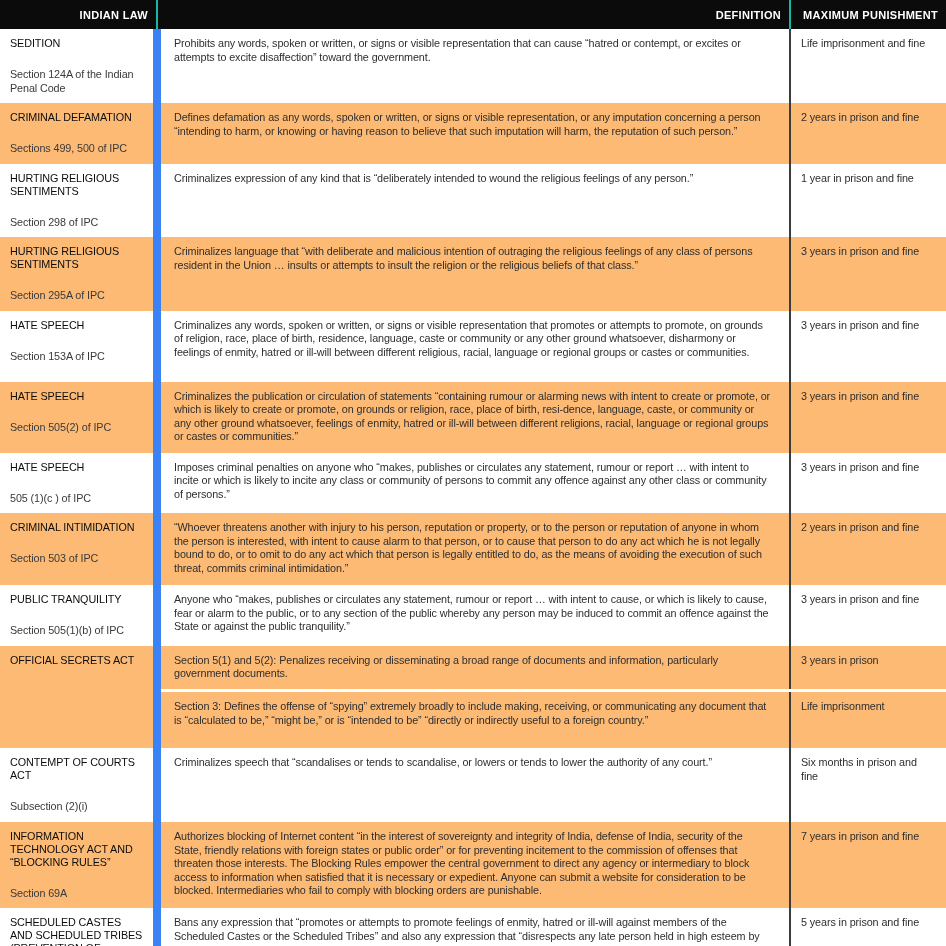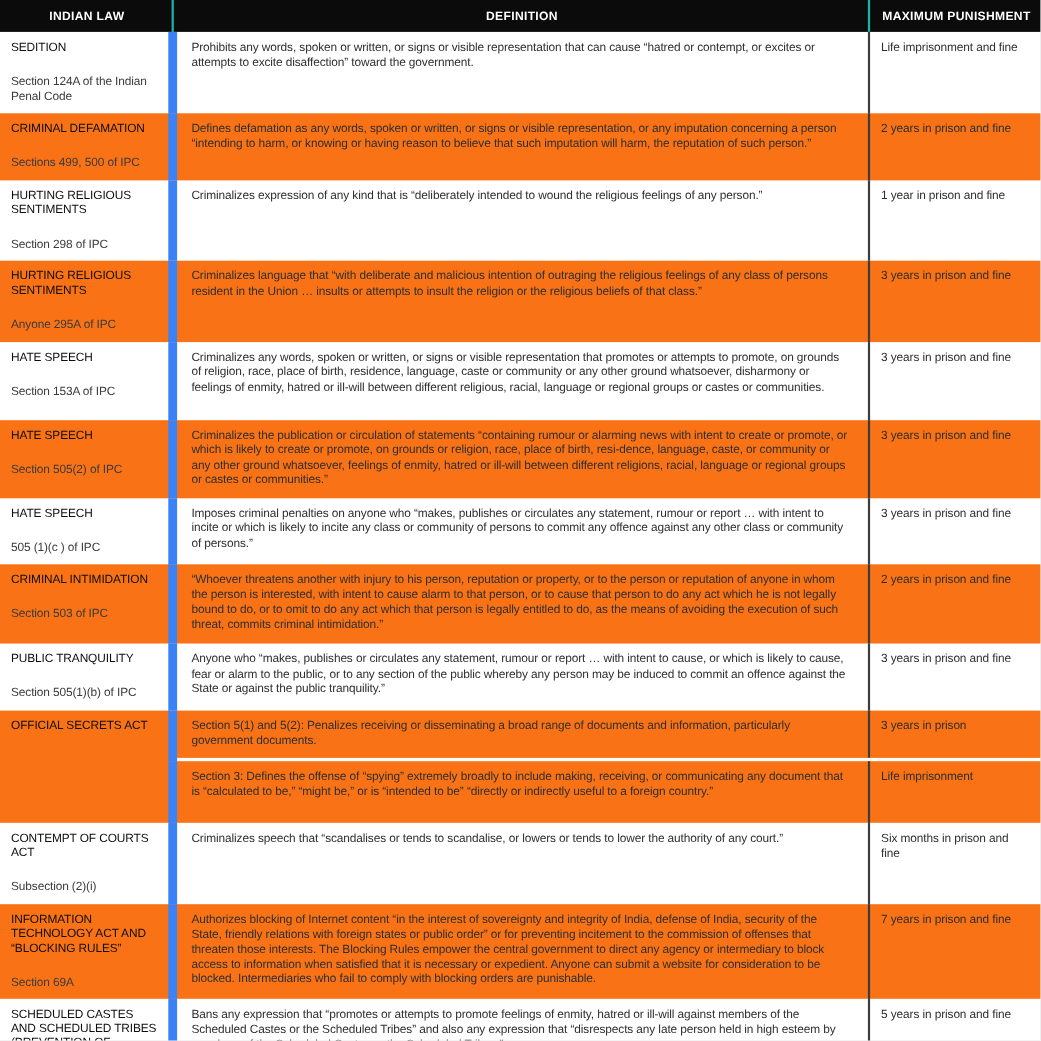--- a/index.html
+++ b/index.html
@@ -14,37 +14,37 @@
     border-collapse:collapse;
     table-layout:fixed;
     width:946px;
     background:#ffffff;
   }
   thead th {
     background:#0b0b0b;
     color:#ffffff;
     font-size:11px;
     font-weight:bold;
-    text-align:center;
+    text-align:right;
     letter-spacing:.3px;
     padding:9px 8px 8px 10px;
     vertical-align:middle;
   }
   thead th.sep { border-left:2px solid #14b8a6; }
   td {
     vertical-align:top;
     font-size:10.8px;
     line-height:1.26;
     letter-spacing:-0.1px;
     color:#2e2e2e;
     padding:8px 10px 8px 10px;
   }
   td.def-cell { border-left:8px solid #3b82f6; padding-left:13px; padding-right:18px; }
   td.pun-cell { border-left:2px solid #3c3c3c; }
-  tr.alt td { background:#f97316; }
+  tr.alt td { background:#fdba74; }
   .law-name {
     font-weight:normal;
     color:#0d0d0d;
     font-size:10.8px;
     line-height:1.2;
     letter-spacing:-0.1px;
   }
   .law-sec { color:#3a3a3a; margin-top:18px; }
   
   tr.osa-a td.def-cell, tr.osa-a td.pun-cell { border-bottom:3px solid #ffffff; }
@@ -87,21 +87,21 @@
         <td>
           <div class="law-name">HURTING RELIGIOUS SENTIMENTS</div>
           <div class="law-sec">Section 298 of IPC</div>
         </td>
         <td class="def-cell">Criminalizes expression of any kind that is “deliberately intended to wound the religious feelings of any person.”</td>
         <td class="pun-cell">1 year in prison and fine</td>
       </tr>
       <tr class="alt" style="height:57px">
         <td>
           <div class="law-name">HURTING RELIGIOUS SENTIMENTS</div>
-          <div class="law-sec">Anyone 295A of IPC</div>
+          <div class="law-sec">Section 295A of IPC</div>
         </td>
         <td class="def-cell">Criminalizes language that “with deliberate and malicious intention of outraging the religious feelings of any class of persons resident in the Union … insults or attempts to insult the religion or the religious beliefs of that class.”</td>
         <td class="pun-cell">3 years in prison and fine</td>
       </tr>
       <tr style="height:71px">
         <td>
           <div class="law-name">HATE SPEECH</div>
           <div class="law-sec">Section 153A of IPC</div>
         </td>
         <td class="def-cell">Criminalizes any words, spoken or written, or signs or visible representation that promotes or attempts to promote, on grounds of religion, race, place of birth, residence, language, caste or community or any other ground whatsoever, disharmony or feelings of enmity, hatred or ill-will between different religious, racial, language or regional groups or castes or communities.</td>

